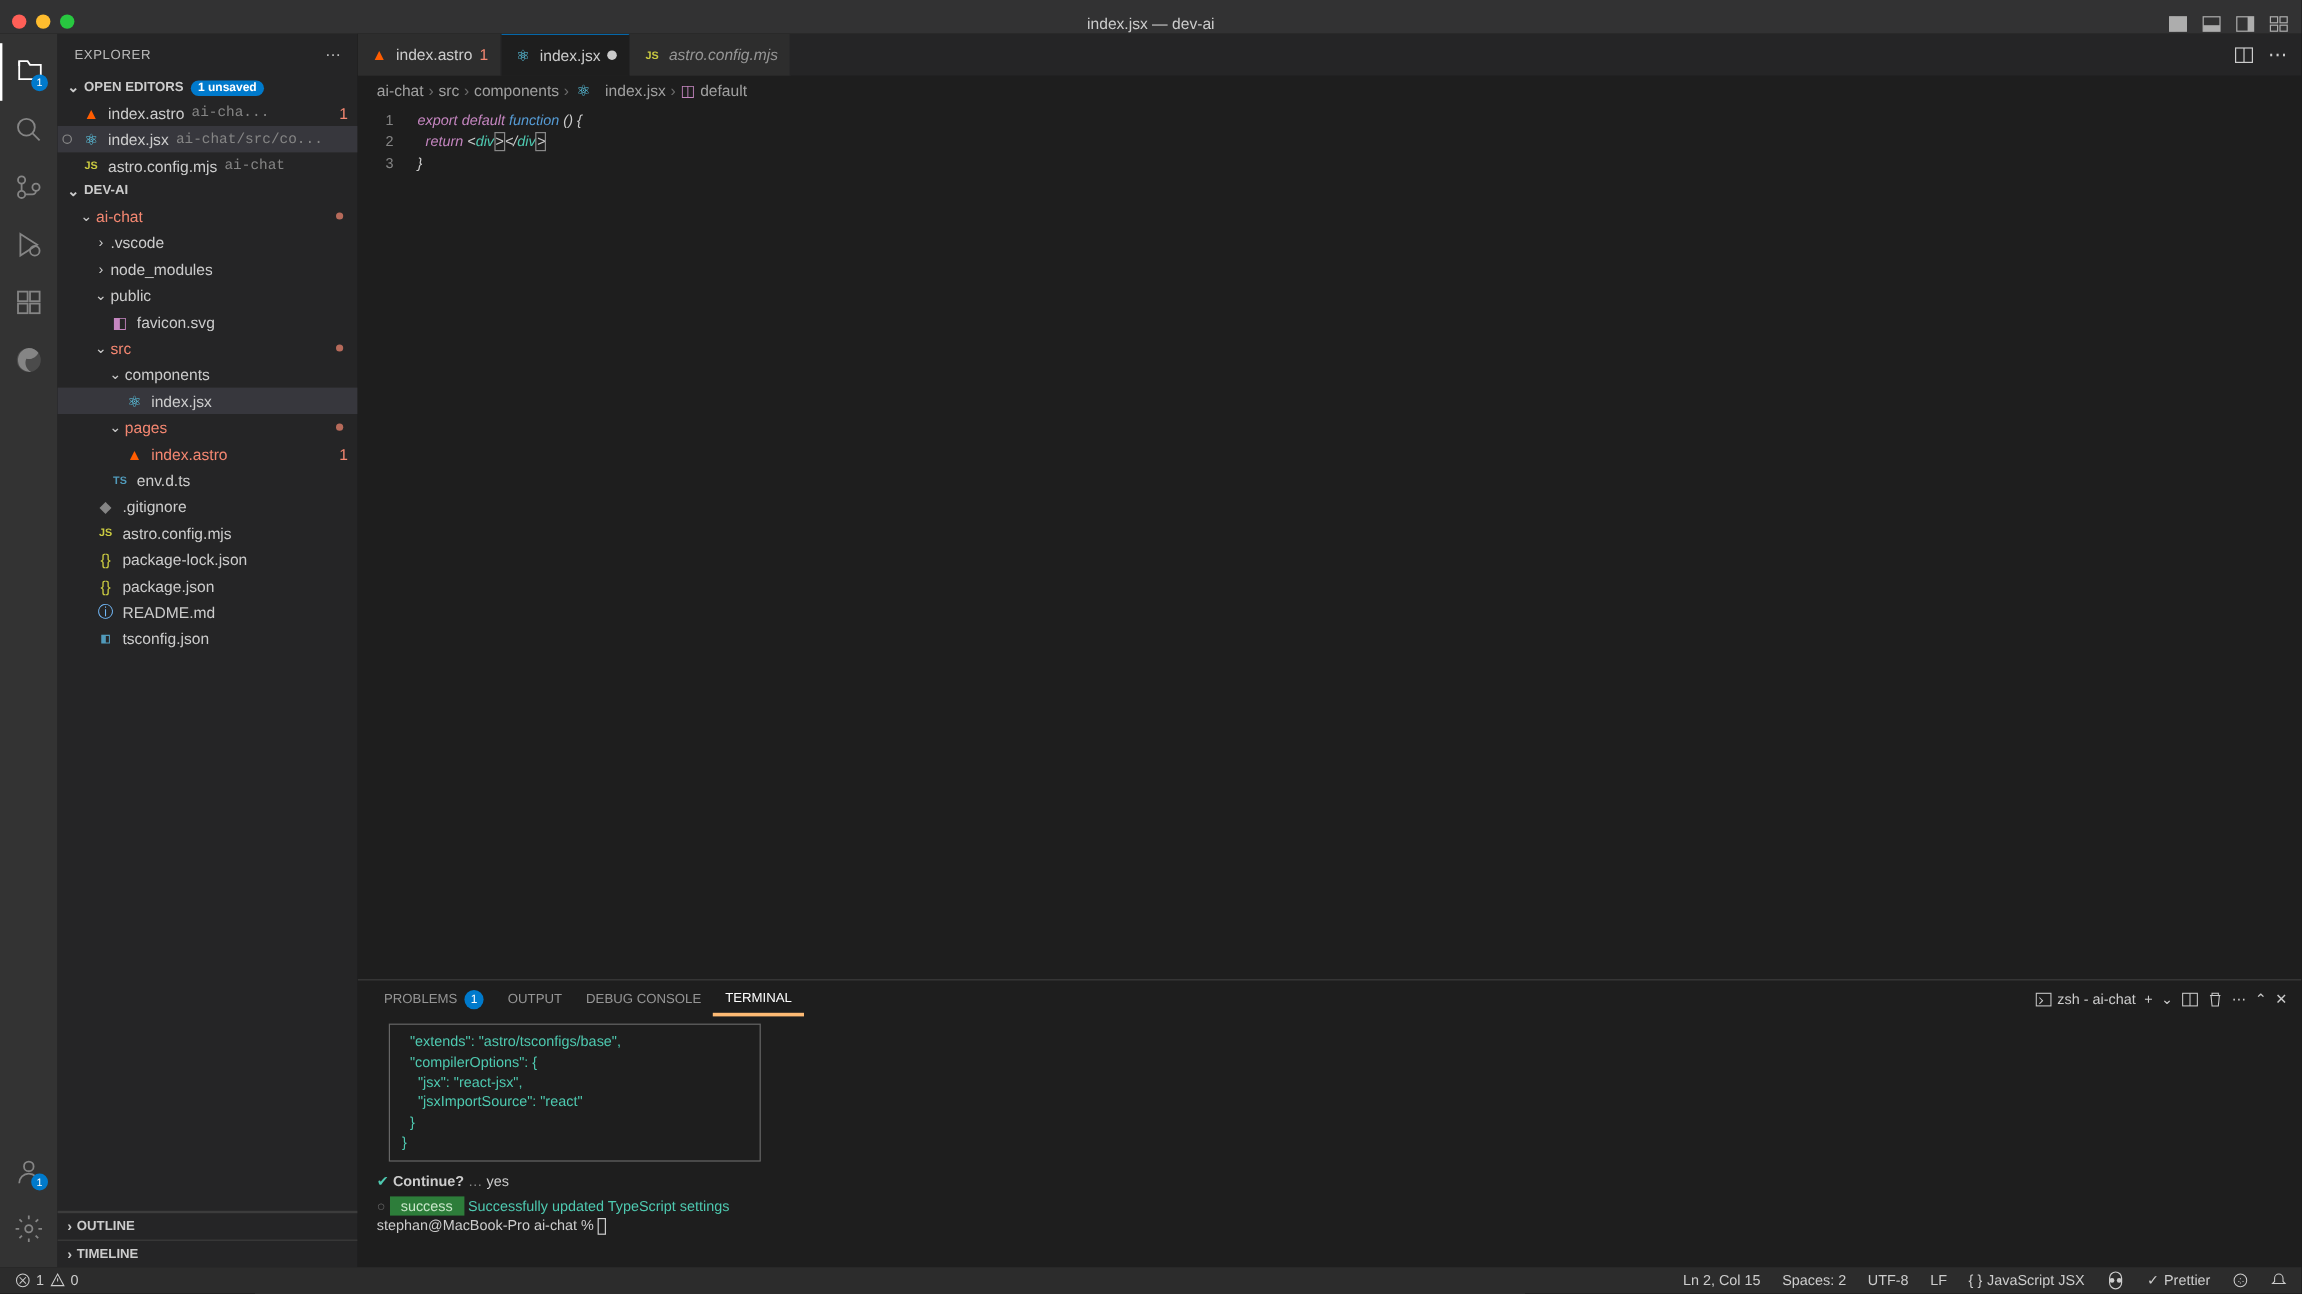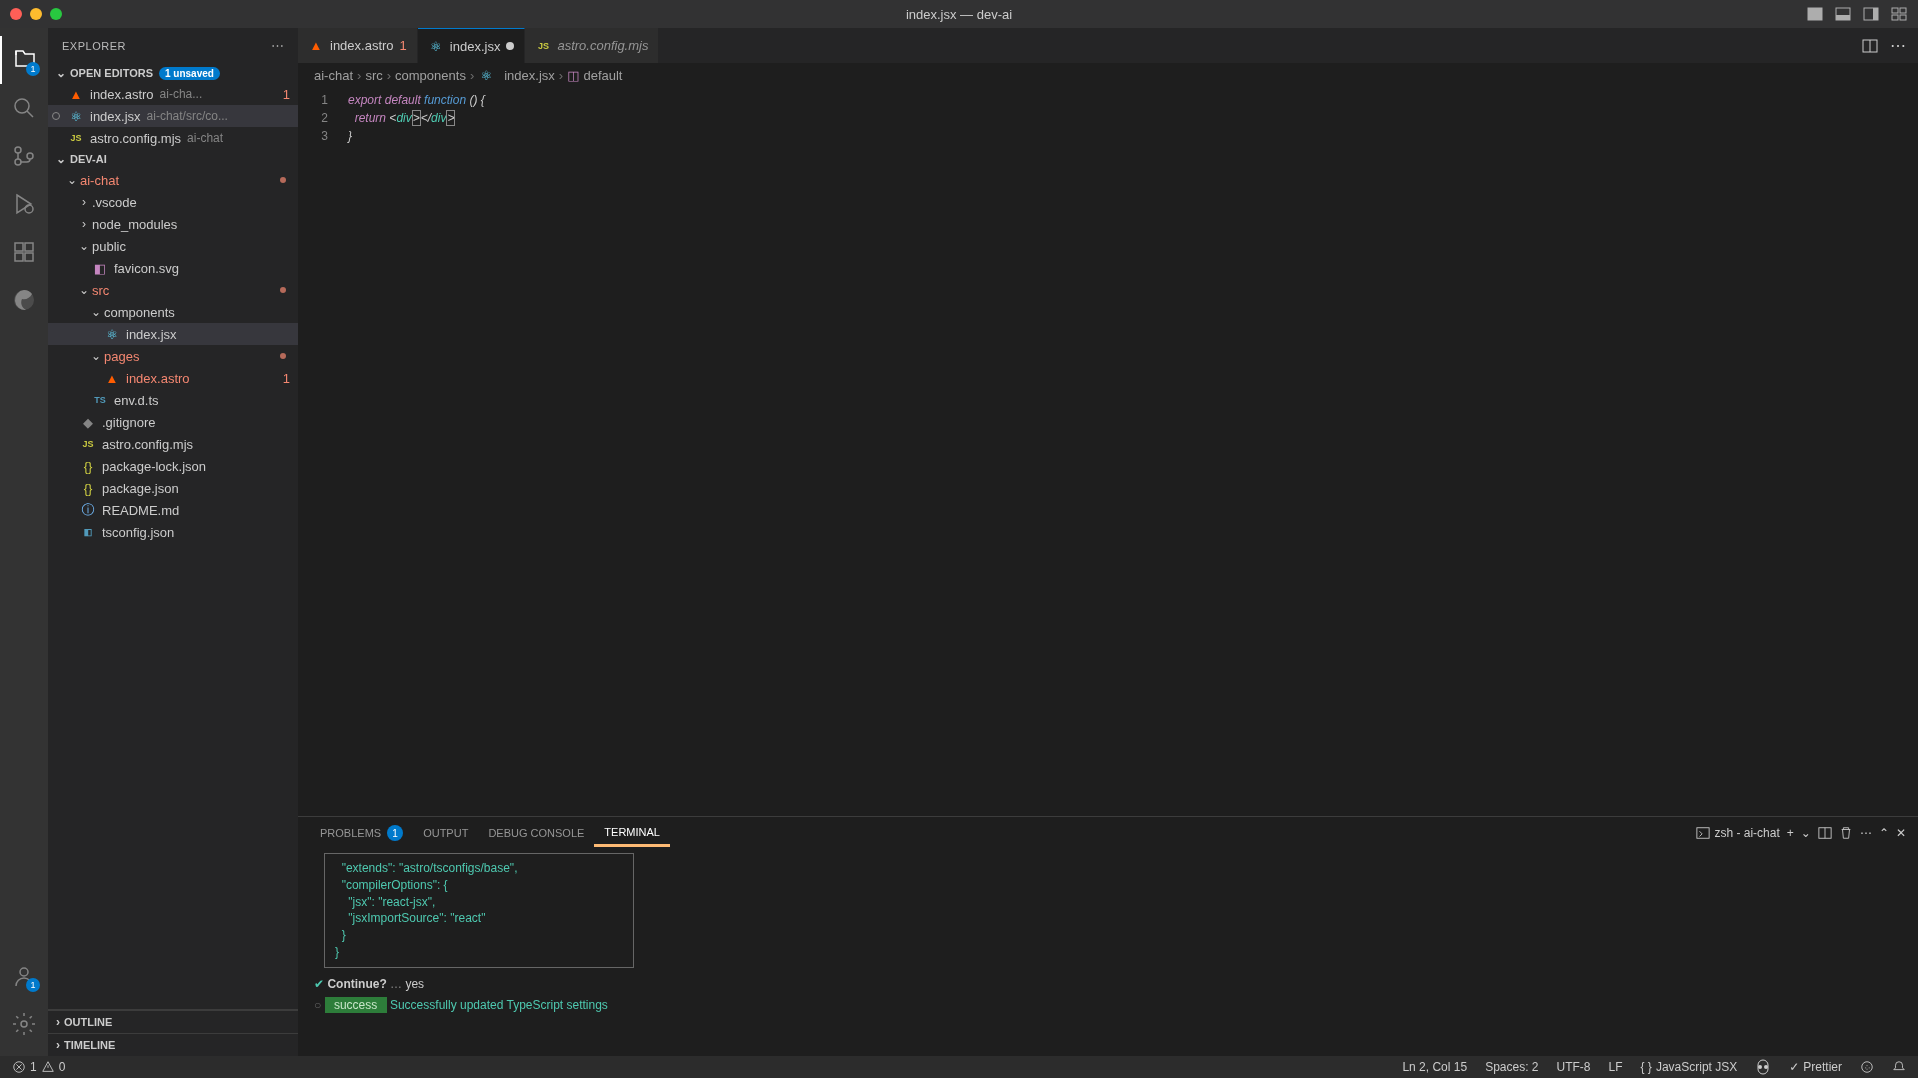--- a/index.html
+++ b/index.html
@@ -1,18 +1,18 @@
 <!DOCTYPE html>
 <html><head>
   <meta charset="utf-8">
   <style>
     * { margin: 0; padding: 0; box-sizing: border-box; font-family: -apple-system, BlinkMacSystemFont, 'Segoe UI', sans-serif; }
     body { background: #1e1e1e; color: #cccccc; height: 100vh; overflow: hidden; display: flex; flex-direction: column; }
     
-    .titlebar { height: 28px; background: #323233; display: flex; align-items: center; padding: 12px 10px; position: relative; }
+    .titlebar { height: 28px; background: #323233; display: flex; padding: 12px 10px; position: relative; }
     .traffic-lights { display: flex; gap: 8px; }
     .traffic-light { width: 12px; height: 12px; border-radius: 50%; }
     .tl-close { background: #ff5f57; }
     .tl-min { background: #febc2e; }
     .tl-max { background: #28c840; }
     .window-title { position: absolute; left: 50%; transform: translateX(-50%); font-size: 13px; color: #cccccc; }
     .titlebar-right { margin-left: auto; display: flex; gap: 10px; }
     .titlebar-icon { width: 18px; height: 16px; cursor: pointer; opacity: 0.8; }
     
     .main-area { flex: 1; display: flex; overflow: hidden; }
@@ -30,21 +30,21 @@
     .sidebar-dots { cursor: pointer; color: #bbb; }
     
     .section-header { display: flex; align-items: center; padding: 3px 8px; cursor: pointer; font-size: 11px; font-weight: 700; color: #cccccc; }
     .chevron { margin-right: 4px; font-size: 12px; }
     .unsaved-badge { background: #007acc; color: #fff; font-size: 10px; padding: 1px 6px; border-radius: 8px; margin-left: 6px; font-weight: 700; }
     
     .file-item { display: flex; align-items: center; padding: 2px 8px 2px 20px; cursor: pointer; height: 22px; }
     .file-item.selected { background: #37373d; }
     .file-icon { width: 16px; height: 16px; margin-right: 6px; flex-shrink: 0; display: flex; align-items: center; justify-content: center; }
     .file-name { white-space: nowrap; overflow: hidden; text-overflow: ellipsis; }
-    .file-path { color: #858585; margin-left: 6px; font-size: 12px; white-space: nowrap; overflow: hidden; text-overflow: ellipsis; }
+    .file-path { color: #858585; margin-left: 6px; font-size: 12px; white-space: nowrap; overflow: hidden; text-overflow: ellipsis; font-family: Liberation Mono, monospace; }
     .file-error { color: #f48771; margin-left: auto; padding-left: 6px; }
     .file-dirty { width: 8px; height: 8px; border-radius: 50%; border: 1px solid #888; margin-right: 8px; flex-shrink: 0; margin-left: -16px; }
     
     .tree-item { display: flex; align-items: center; cursor: pointer; height: 22px; padding: 2px 8px; }
     .tree-item.selected { background: #37373d; }
     .tree-item.error .file-name { color: #f48771; }
     .tree-chevron { width: 16px; font-size: 12px; text-align: center; }
     .folder-dot { width: 6px; height: 6px; border-radius: 50%; background: #f48771; margin-left: auto; margin-right: 4px; opacity: 0.7; }
     
     .bottom-sections { margin-top: auto; border-top: 1px solid #3c3c3c; }
@@ -406,20 +406,21 @@
         <div class="json-block">
           <div class="term-line json-green">  "extends": "astro/tsconfigs/base",</div>
           <div class="term-line json-green">  "compilerOptions": {</div>
           <div class="term-line json-green">    "jsx": "react-jsx",</div>
           <div class="term-line json-green">    "jsxImportSource": "react"</div>
           <div class="term-line json-green">  }</div>
           <div class="term-line json-green">}</div>
         </div>
         <div class="term-line" style="margin-top:8px"><span class="check">✔</span> <span class="prompt-question">Continue?</span><span style="color:#888"> … </span><span>yes</span></div>
         <div class="term-line" style="margin-top:4px"><span style="color:#666">○</span> <span class="success-badge"> success </span><span class="success-text"> Successfully updated TypeScript settings</span></div>
+        <div class="term-line"><span>stephan@MacBook-Pro ai-chat % </span><span class="cursor-box"></span></div>
       </div>
     </div>
   </div>
 </div>
 
 <div class="statusbar">
   <div class="status-left">
     <div class="status-item">
       <svg width="14" height="14" viewBox="0 0 16 16" fill="none" stroke="#ccc">
           <circle cx="8" cy="8" r="6"></circle>

